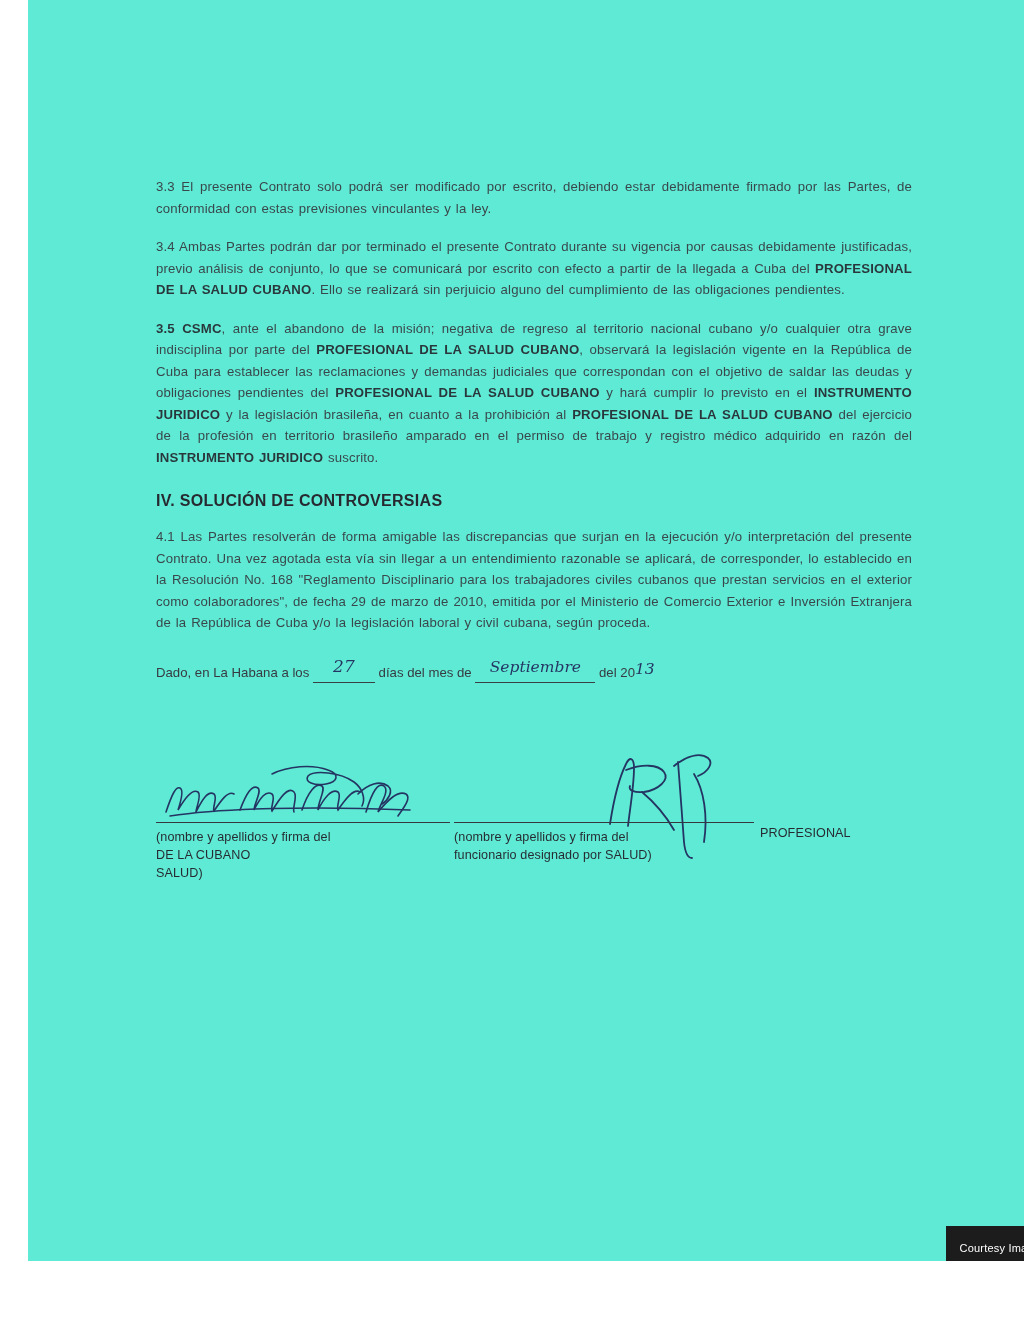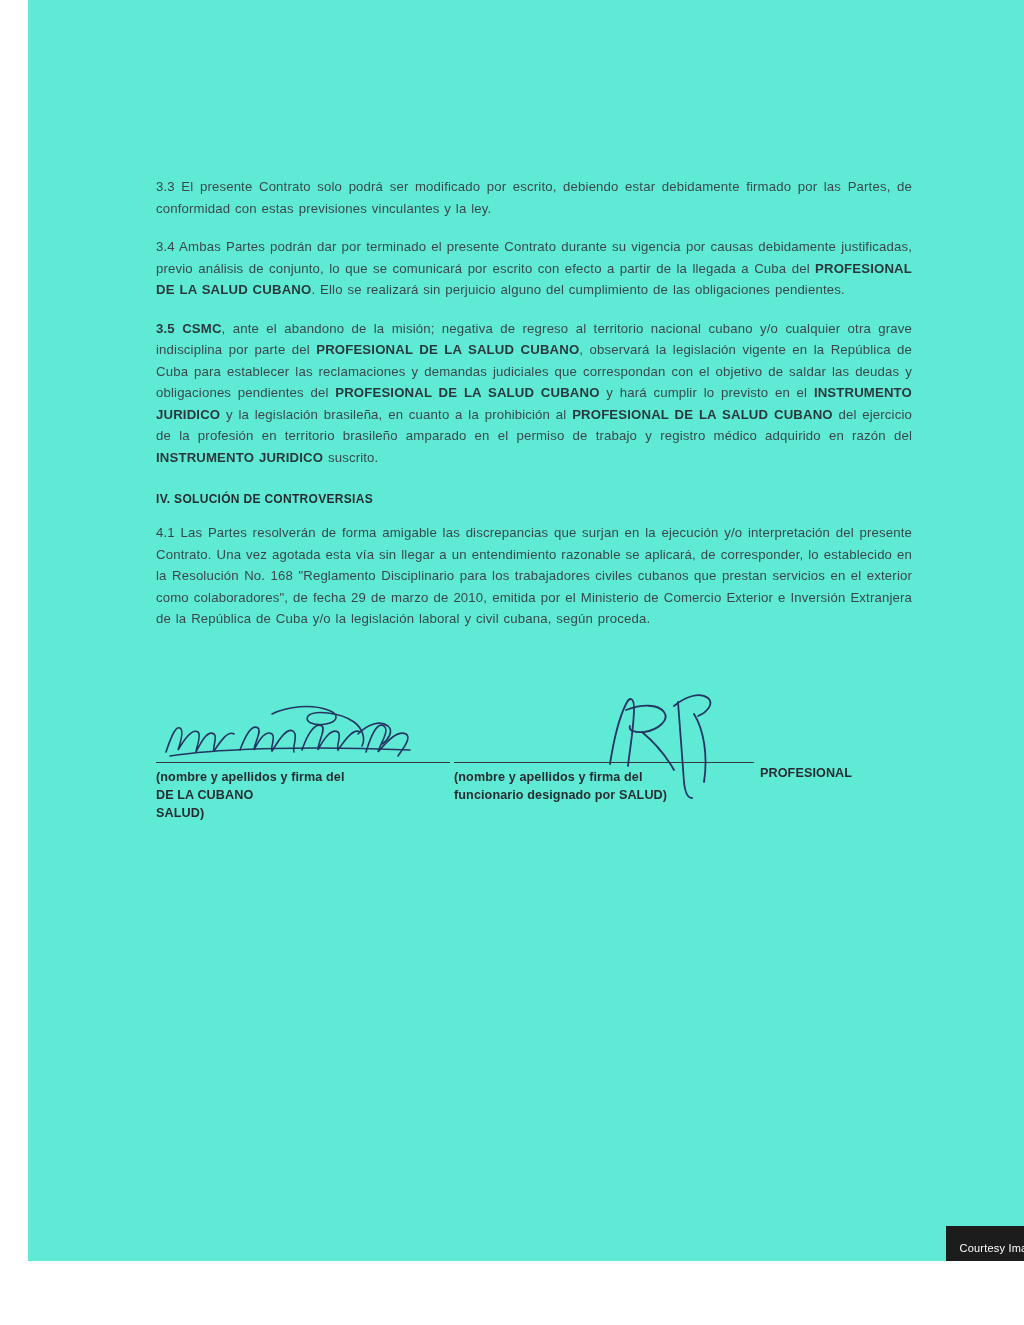--- a/index.html
+++ b/index.html
@@ -44,21 +44,21 @@
     opacity: 0.93;
   }
 
   .b {
     font-weight: bold;
     color: #1d2128;
   }
 
   h2.section {
     margin: 24px 0 16px 0;
-    font-size: 12px;
+    font-size: 16px;
     font-weight: bold;
     letter-spacing: 0.3px;
     color: #1d2128;
   }
 
   .dado-line {
     margin-top: 26px;
     font-size: 13.2px;
     line-height: 22px;
     color: #2f343b;
@@ -106,21 +106,21 @@
     position: absolute;
     height: 0;
     border-top: 1.4px solid #2d3238;
   }
   .sig-rule.left  { left: 0px;   top: 86px; width: 294px; }
   .sig-rule.right { left: 298px; top: 86px; width: 300px; }
 
   .sig-caption {
     position: absolute;
     font-size: 12.6px;
-    font-weight: bold;
+    font-weight: normal;
     line-height: 18px;
     color: #1d2128;
     letter-spacing: 0.1px;
   }
   .sig-caption.left  { left: 0px;   top: 92px; width: 290px; }
   .sig-caption.right { left: 298px; top: 92px; width: 300px; }
   .sig-caption.far   { left: 604px; top: 88px; width: 180px; }
 
   .ink {
     position: absolute;
@@ -158,20 +158,27 @@
     <p class="para">
       <span class="b">3.5 CSMC</span><span>, ante el abandono de la misión; negativa de regreso al territorio nacional cubano y/o cualquier otra grave indisciplina por parte del </span><span class="b">PROFESIONAL DE LA SALUD CUBANO</span><span>, observará la legislación vigente en la República de Cuba para establecer las reclamaciones y demandas judiciales que correspondan con el objetivo de saldar las deudas y obligaciones pendientes del </span><span class="b">PROFESIONAL DE LA SALUD CUBANO</span><span> y hará cumplir lo previsto en el </span><span class="b">INSTRUMENTO JURIDICO</span><span> y la legislación brasileña, en cuanto a la prohibición al </span><span class="b">PROFESIONAL DE LA SALUD CUBANO</span><span> del ejercicio de la profesión en territorio brasileño amparado en el permiso de trabajo y registro médico adquirido en razón del </span><span class="b">INSTRUMENTO JURIDICO</span><span> suscrito.</span>
     </p>
 
     <h2 class="section">IV. SOLUCIÓN DE CONTROVERSIAS</h2>
 
     <p class="para">
       <span>4.1 Las Partes resolverán de forma amigable las discrepancias que surjan en la ejecución y/o interpretación del presente Contrato. Una vez agotada esta vía sin llegar a un entendimiento razonable se aplicará, de corresponder, lo establecido en la Resolución No. 168 "Reglamento Disciplinario para los trabajadores civiles cubanos que prestan servicios en el exterior como colaboradores", de fecha 29 de marzo de 2010, emitida por el Ministerio de Comercio Exterior e Inversión Extranjera de la República de Cuba y/o la legislación laboral y civil cubana, según proceda.</span>
     </p>
 
+    <div class="dado-line">
+      <span class="seg">Dado, en La Habana a los</span>
+      <span class="blank-short"><span class="hand">27</span></span>
+      <span class="seg">días del mes de</span>
+      <span class="blank-mid"><span class="hand small">Septiembre</span></span>
+      <span class="seg">del 20</span><span class="hand small">13</span>
+    </div>
 
     <div class="sig-area">
 
       <div class="ink" style="left: 6px; top: 28px;">
         <svg width="290" height="60" viewBox="0 0 290 60" fill="none" stroke="#1b2d5e" stroke-width="1.6" stroke-linecap="round">
           <path d="M4 48 C10 30, 14 22, 18 24 C22 26, 18 40, 16 46 C22 36, 30 24, 36 28 C40 31, 34 44, 34 48 C40 36, 46 26, 52 30 C56 33, 50 44, 52 47 C58 38, 66 26, 72 30"></path>
           <path d="M78 46 C84 30, 90 20, 96 24 C100 27, 92 40, 92 46 C98 34, 104 26, 110 30 C114 33, 108 44, 110 47 C118 34, 126 22, 132 28 C136 32, 130 44, 132 48"></path>
           <path d="M140 46 C146 28, 154 18, 160 22 C164 25, 156 38, 156 46 C162 34, 170 24, 176 28 C180 31, 174 42, 176 46 C184 34, 192 24, 198 28"></path>
           <path d="M204 48 C210 28, 216 18, 222 22 C228 27, 218 40, 216 48 C226 36, 236 26, 244 30 C250 34, 240 46, 236 52"></path>
           <path d="M110 10 C126 2, 150 0, 166 6 C178 10, 176 18, 164 20 C152 22, 142 18, 146 12 C152 6, 178 8, 192 18 C200 24, 204 34, 200 42"></path>

